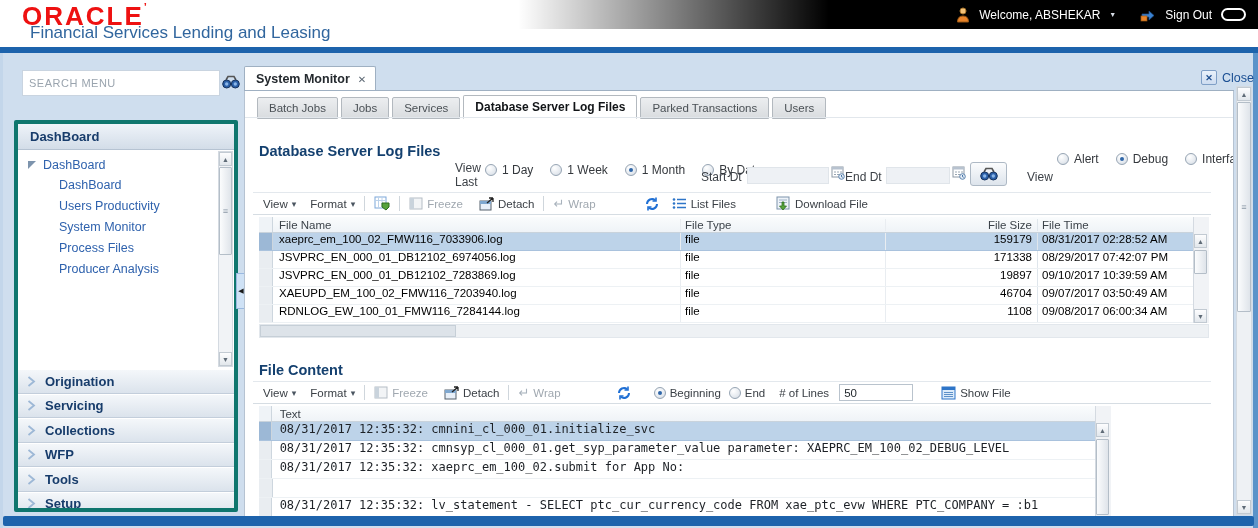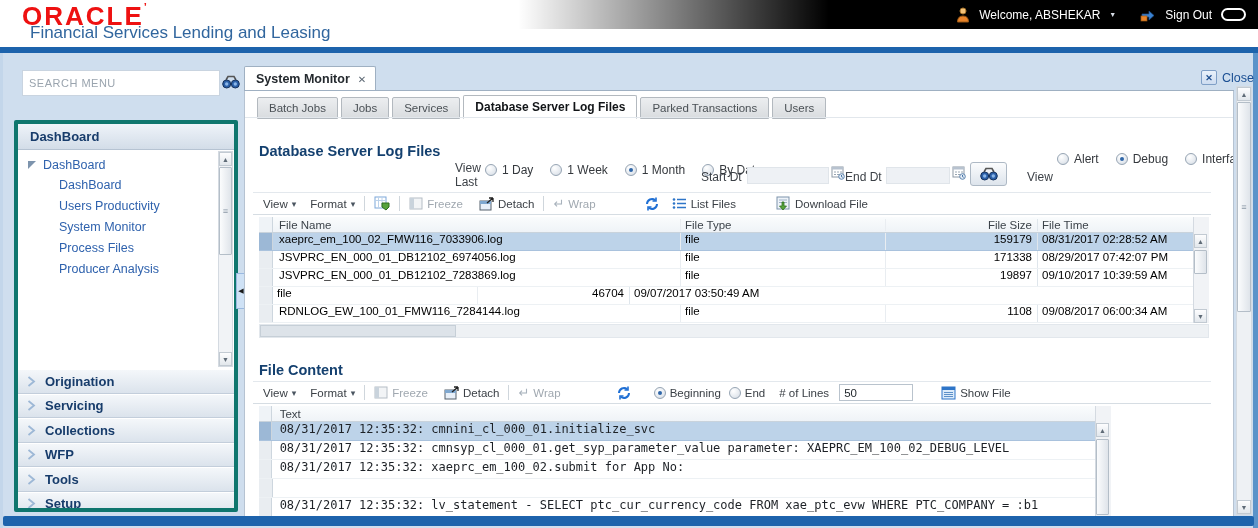--- a/index.html
+++ b/index.html
@@ -406,20 +406,21 @@
           </div>
           <div class="g-row">
             <div class="gut"></div>
             <div class="c-name">JSVPRC_EN_000_01_DB12102_7283869.log</div>
             <div class="c-type">file</div>
             <div class="c-size">19897</div>
             <div class="c-time">09/10/2017 10:39:59 AM</div>
           </div>
           <div class="g-row">
             <div class="gut"></div>
+            <div class="c-name">XAEUPD_EM_100_02_FMW116_7203940.log</div>
             <div class="c-type">file</div>
             <div class="c-size">46704</div>
             <div class="c-time">09/07/2017 03:50:49 AM</div>
           </div>
           <div class="g-row">
             <div class="gut"></div>
             <div class="c-name">RDNLOG_EW_100_01_FMW116_7284144.log</div>
             <div class="c-type">file</div>
             <div class="c-size">1108</div>
             <div class="c-time">09/08/2017 06:00:34 AM</div>

